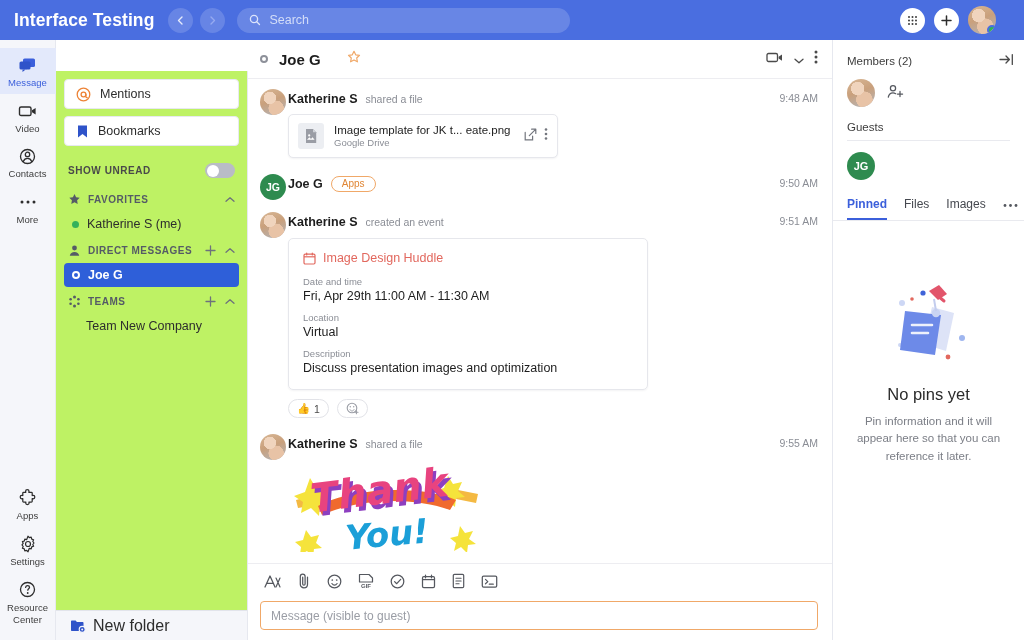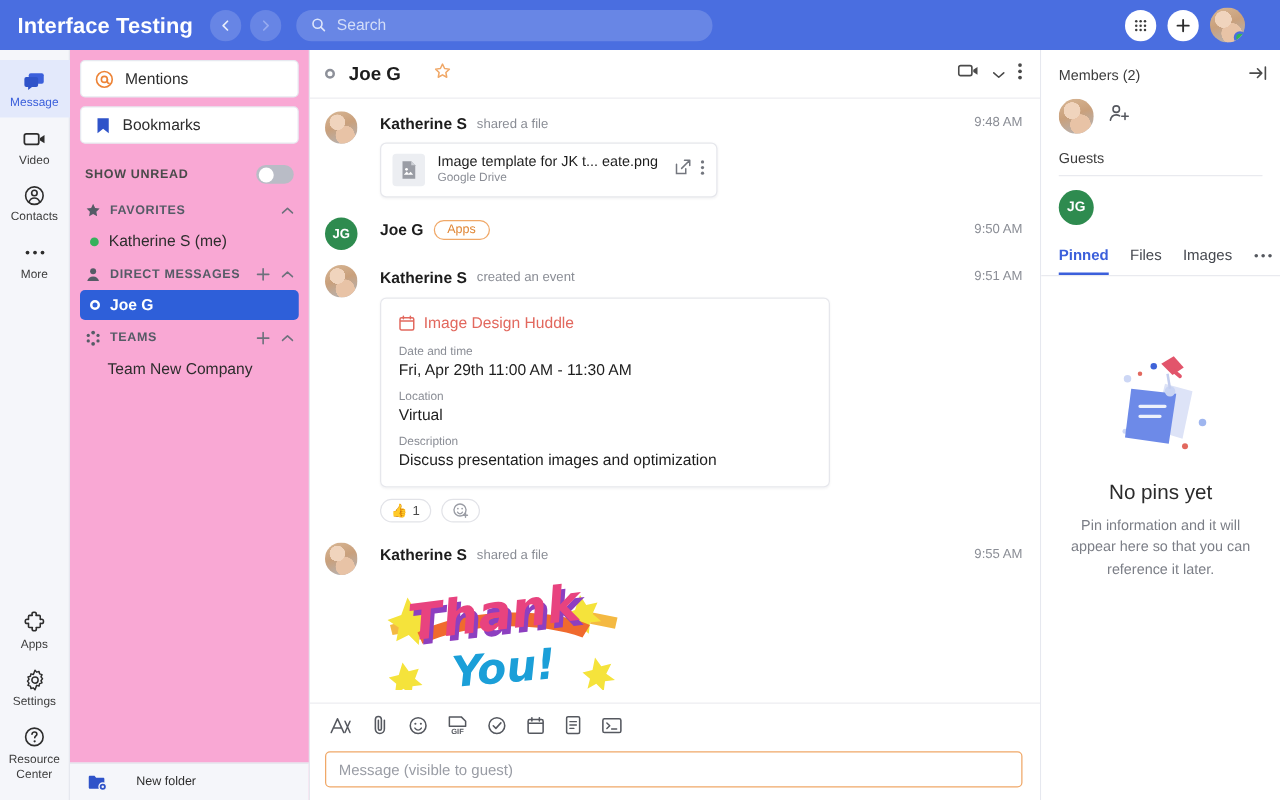--- a/index.html
+++ b/index.html
@@ -58,22 +58,22 @@
     align-items: center; gap: 3px; color: #3c3c3c;
   }
   .rail-item.active { background: #e3e9fb; color: #3b5fdb; }
   .rail-label { font-size: 9.5px; line-height: 1; letter-spacing: .05px; }
   .rail-label.two { line-height: 1.25; text-align: center; }
   .rail-bottom { margin-top: auto; padding-bottom: 8px; width: 100%; display: flex; flex-direction: column; align-items: center; }
   .rail-icon { height: 20px; display: flex; align-items: center; justify-content: center; }
 
   
   .sidebar {
-    width: 192px; flex: 0 0 192px; background: #f9a8d4; border-right: 1px solid #e6e8ef;
-    display: flex; flex-direction: column; position: relative;
+    width: 192px; flex: 0 0 192px; background: #bef264; border-right: 1px solid #e6e8ef;
+    display: flex; flex-direction: column; position: relative; margin-top: 31px;
   }
   .side-scroll { flex: 1; overflow: hidden; padding: 8px 8px 0; }
   .pill {
     height: 30px; background: #fff; border: 1px solid #e7e9f0; border-radius: 4px;
     display: flex; align-items: center; gap: 9px; padding: 0 11px; margin-bottom: 7px;
     font-size: 12.5px; color: #2d2d2d;
   }
   .unread-row {
     display: flex; align-items: center; justify-content: space-between;
     padding: 10px 4px 8px 4px;
@@ -90,33 +90,33 @@
   .row {
     display: flex; align-items: center; gap: 8px; padding: 5px 8px; border-radius: 4px;
     font-size: 12.5px; color: #2d2d2d; margin-bottom: 1px;
   }
   .row.selected { background: #2e5fd9; color: #fff; font-weight: bold; }
   .pdot { width: 7px; height: 7px; border-radius: 50%; background: #35b15b; flex: 0 0 7px; }
   .ring { width: 8px; height: 8px; border-radius: 50%; border: 2px solid #fff; flex: 0 0 8px; }
   .row.indent { padding-left: 22px; }
   .newfolder {
     height: 30px; border-top: 1px solid #e2e4eb; display: flex; align-items: center;
-    gap: 23px; padding: 0 14px; font-size: 10px; color: #2d2d2d; background: #f5f6fa;
+    gap: 7px; padding: 0 14px; font-size: 16px; color: #2d2d2d; background: #f5f6fa;
   }
 
   
   .center { flex: 1; display: flex; flex-direction: column; min-width: 0; background: #fff; border-right: 1px solid #e6e8ef; }
   .chat-head {
     height: 39px; flex: 0 0 39px; display: flex; align-items: center; padding: 0 14px 0 12px;
     border-bottom: 1px solid #ededf1; gap: 11px;
   }
   .chat-title { font-size: 15px; color: #1d1d1d; font-weight: bold; }
   .chat-head-right { margin-left: auto; display: flex; align-items: center; gap: 10px; color: #4a4a4a; }
   .msgs { flex: 1; overflow: hidden; padding: 10px 14px 0 12px; position: relative; }
-  .msg { display: flex; gap: 18px; margin-bottom: 5px; position: relative; }
+  .msg { display: flex; gap: 2px; margin-bottom: 5px; position: relative; }
   .av { width: 26px; height: 26px; border-radius: 50%; overflow: hidden; flex: 0 0 26px; }
   .av.jg {
     background: #2e8b4f; color: #fff; font-size: 10.5px; font-weight: bold;
     display: flex; align-items: center; justify-content: center;
   }
   .mbody { flex: 1; min-width: 0; }
   .mhead { display: flex; align-items: center; gap: 8px; height: 20px; }
   .mname { font-size: 12.5px; font-weight: bold; color: #1d1d1d; }
   .maction { font-size: 10.5px; color: #8a8d95; }
   .badge-guest {

